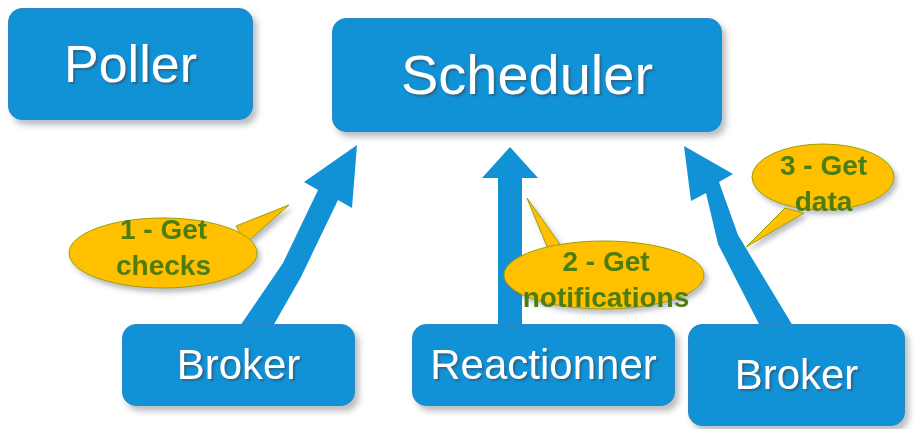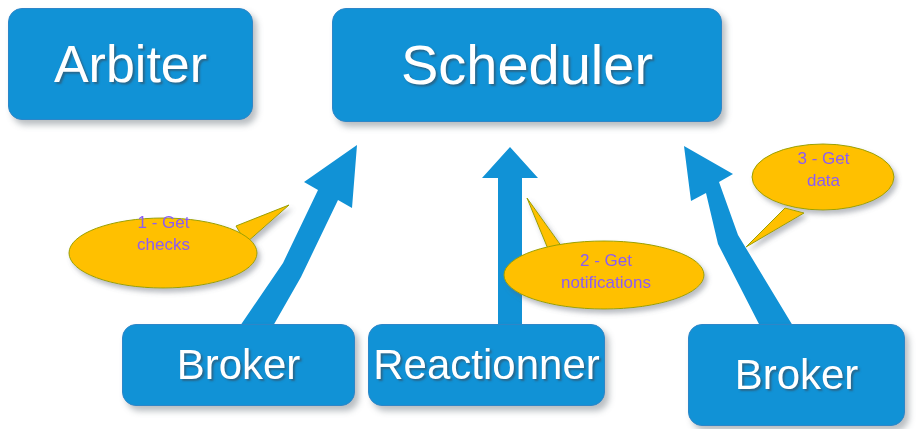--- a/index.html
+++ b/index.html
@@ -38,43 +38,44 @@
   .node-label {
     color: #ffffff;
     font-family: "Liberation Sans", sans-serif;
     font-weight: 400;
     line-height: 1;
     text-shadow: 2px 2px 2px rgba(60, 70, 80, 0.55);
     white-space: nowrap;
     letter-spacing: 0px;
   }
   #node-arbiter   { left: 8px;   top: 8px;   width: 245px; height: 112px; }
-  #node-scheduler { left: 332px; top: 8px;   width: 390px; height: 114px; }
+  #node-scheduler { left: 332px; top: 18px;   width: 390px; height: 114px; }
   #node-poller    { left: 122px; top: 324px; width: 233px; height: 82px;  }
-  #node-reactionner { left: 368px; top: 324px; width: 237px; height: 82px; }
+  #node-reactionner { left: 412px; top: 324px; width: 263px; height: 82px; }
   #node-broker    { left: 688px; top: 324px; width: 217px; height: 102px;  }
 
   #node-arbiter .node-label   { font-size: 52px; }
   #node-scheduler .node-label { font-size: 56px; }
   #node-poller .node-label,
   #node-reactionner .node-label,
   #node-broker .node-label    { font-size: 42px; }
 
   .callout-text {
     position: absolute;
-    color: #8b5cf6;
+    color: #4d7c0f;
     font-family: "Liberation Sans", sans-serif;
-    font-size: 17px;
+    font-size: 28px;
     line-height: 1.28;
     text-align: center;
     white-space: pre-line;
     pointer-events: none;
+    font-weight: bold;
   }
   #callout-text-1 { left: 96px;  top: 212px; width: 135px; }
-  #callout-text-2 { left: 521px; top: 250px; width: 170px; }
+  #callout-text-2 { left: 521px; top: 244px; width: 170px; }
   #callout-text-3 { left: 771px; top: 148px; width: 105px; }
 </style>
 </head>
 <body>
 
 <div id="diagram-canvas">
 
   <svg id="diagram-svg" viewBox="0 0 922 429" xmlns="http://www.w3.org/2000/svg">
     <defs>
       <filter id="shp-shadow" x="-30%" y="-30%" width="180%" height="180%">
@@ -133,21 +134,21 @@
 
     <g filter="url(#shp-shadow)">
       <path d="M 785 208
                L 746 247
                L 804 213 Z" fill="#FFC000" stroke="#9AA000" stroke-width="1"></path>
       <ellipse cx="823" cy="177" rx="71" ry="33" fill="#FFC000" stroke="#9AA000" stroke-width="1"></ellipse>
     </g>
   </svg>
 
   <div class="node-box" id="node-arbiter">
-    <span class="node-label">Arbiter</span>
+    <span class="node-label">Poller</span>
   </div>
 
   <div class="node-box" id="node-scheduler">
     <span class="node-label">Scheduler</span>
   </div>
 
   <div class="node-box" id="node-poller">
     <span class="node-label">Broker</span>
   </div>
 

